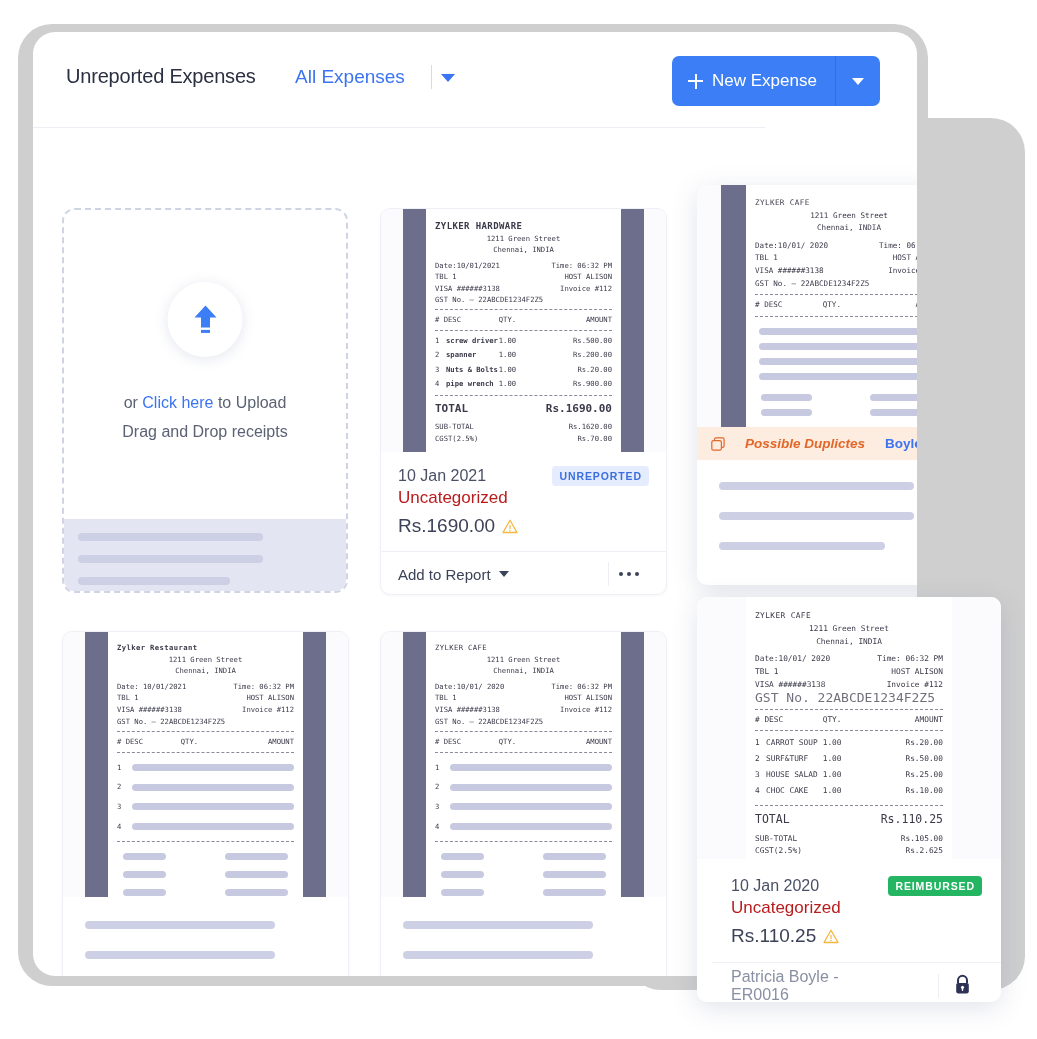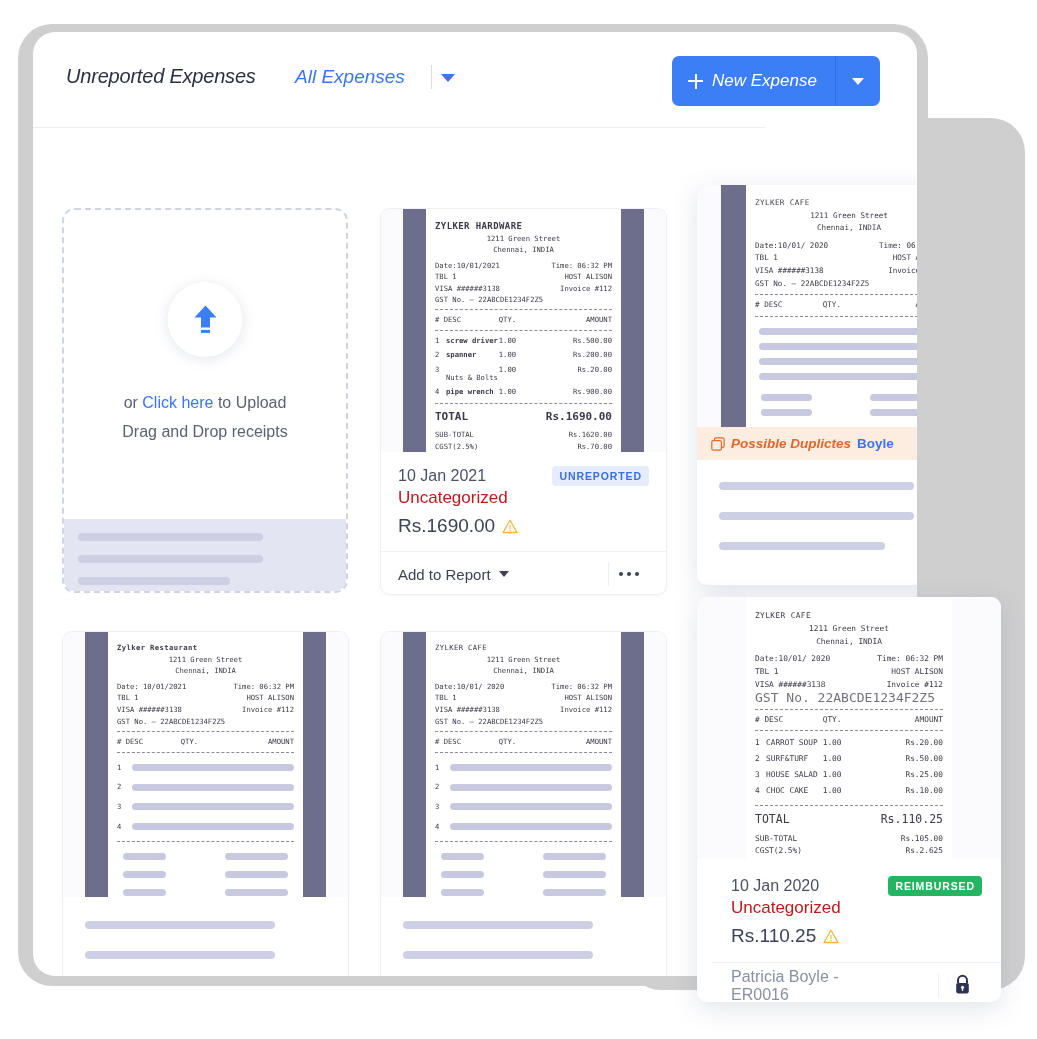--- a/index.html
+++ b/index.html
@@ -21,21 +21,21 @@
     background:#cfcfcf;border-radius:34px;
   }
   .app-window{
     position:absolute;left:33px;top:32px;width:884px;height:944px;
     background:#ffffff;border-radius:22px;overflow:hidden;
   }
 
   
   .header{
     position:absolute;left:0;top:0;width:732px;height:96px;
-    border-bottom:1px solid #eceef3;box-sizing:border-box;font-style:italic;
+    border-bottom:1px solid #eceef3;box-sizing:border-box;
   }
   .hdr-title{
     position:absolute;left:33px;top:33px;
     font-size:20px;color:#2b2f42;letter-spacing:-0.2px;white-space:nowrap;
   }
   .hdr-filter{
     position:absolute;left:262px;top:34px;
     font-size:19px;color:#3b74f2;white-space:nowrap;cursor:pointer;
   }
   .hdr-divider{
@@ -143,21 +143,21 @@
   .cf-add{display:flex;align-items:center;gap:8px;font-size:15px;color:#3c4257;cursor:pointer;}
   .caret-dark{width:0;height:0;border-left:5px solid transparent;border-right:5px solid transparent;border-top:6px solid #3c4257;}
   .cf-vsep{width:1px;height:24px;background:#eceef3;}
   .dots{display:flex;gap:3.5px;padding:0 10px;cursor:pointer;}
   .dots i{width:4.5px;height:4.5px;border-radius:50%;background:#3c4257;display:block;}
   .cf-person{display:flex;align-items:center;justify-content:space-between;height:46px;gap:40px;}
   .cf-pname{font-size:16px;color:#8a90a3;}
 
   
   .dupbar{
-    display:flex;align-items:center;gap:6px;
+    display:flex;align-items:center;gap:20px;
     background:#fdece0;padding:9px 14px;font-size:13.5px;
   }
   .dup-label{color:#e2672a;font-style:italic;font-weight:bold;}
   .dup-view{color:#3b74f2;font-weight:bold;cursor:pointer;}
 
   
   .skelfoot{padding:22px 22px 0 22px;}
   .skelfoot .skel{height:8px;margin-bottom:22px;background:#cdcfe4;}
 </style>
 </head>
@@ -244,21 +244,21 @@
                   <span class="a" style="width:30%">Rs.500.00</span>
                 </div>
                 <div class="r-li" style="margin-bottom: 3px;">
                   <span class="n">2</span>
                   <span class="d" style="font-weight:bold;">spanner</span>
                   <span class="q">1.00</span>
                   <span class="a" style="width:30%">Rs.200.00</span>
                 </div>
                 <div class="r-li" style="margin-bottom: 3px;">
                   <span class="n">3</span>
-                  <span class="d" style="font-weight:normal;margin-top:8px;">Nuts &amp; Bolts</span>
+                  <span class="d" style="font-weight:bold;">Nuts &amp; Bolts</span>
                   <span class="q">1.00</span>
                   <span class="a" style="width:30%">Rs.20.00</span>
                 </div>
                 <div class="r-li" style="margin-bottom: 3px;">
                   <span class="n">4</span>
                   <span class="d" style="font-weight:bold;">pipe wrench</span>
                   <span class="q">1.00</span>
                   <span class="a" style="width:30%">Rs.900.00</span>
                 </div>
               </div>

